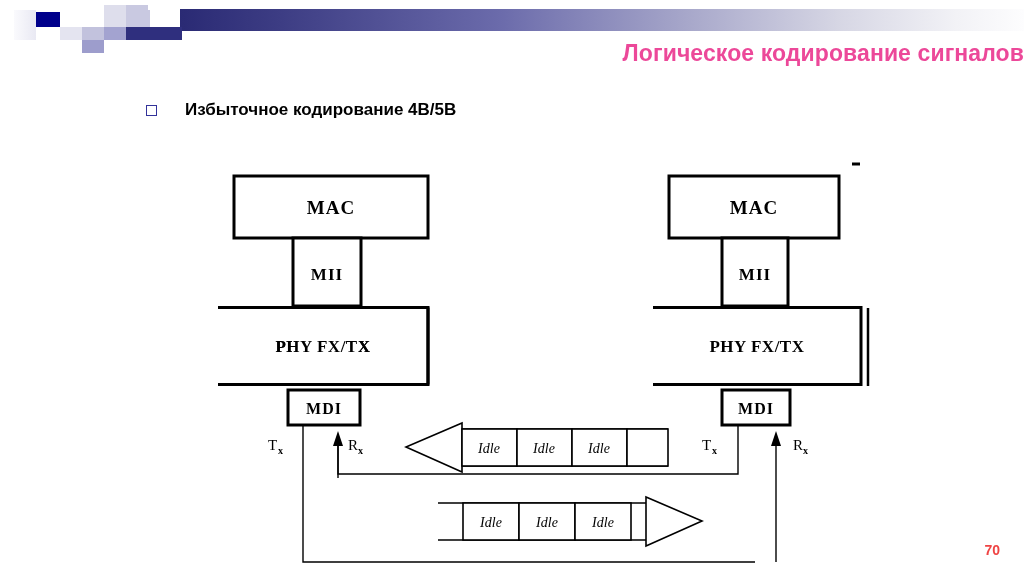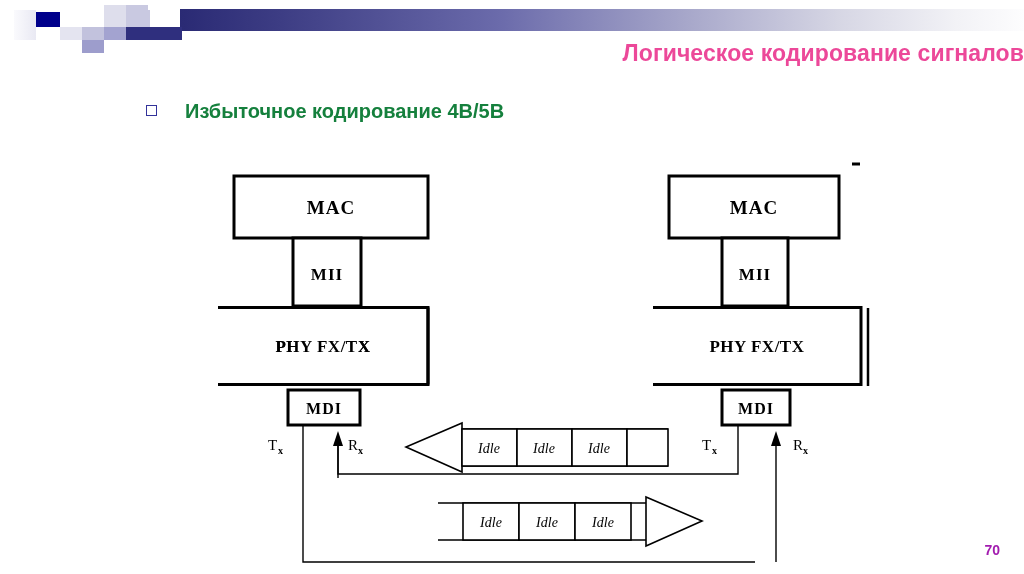--- a/index.html
+++ b/index.html
@@ -54,34 +54,34 @@
   #bullet-marker {
     width: 9px;
     height: 9px;
     border: 1.5px solid #33339a;
     background: #ffffff;
     margin-top: 5px;
     flex: 0 0 auto;
   }
   #bullet-text {
     margin-left: 28px;
-    font-size: 20px;
-    font-weight: bold;
-    color: #15803d;
+    font-size: 17px;
+    font-weight: bold;
+    color: #000000;
     white-space: nowrap;
   }
 
   
   #page-number {
     position: absolute;
     right: 24px;
     bottom: 16px;
     font-size: 14px;
     font-weight: bold;
-    color: #a21caf;
+    color: #ef4444;
   }
 
   
   #diagram {
     position: absolute;
     left: 0;
     top: 0;
     width: 1024px;
     height: 574px;
     text-align: center;

